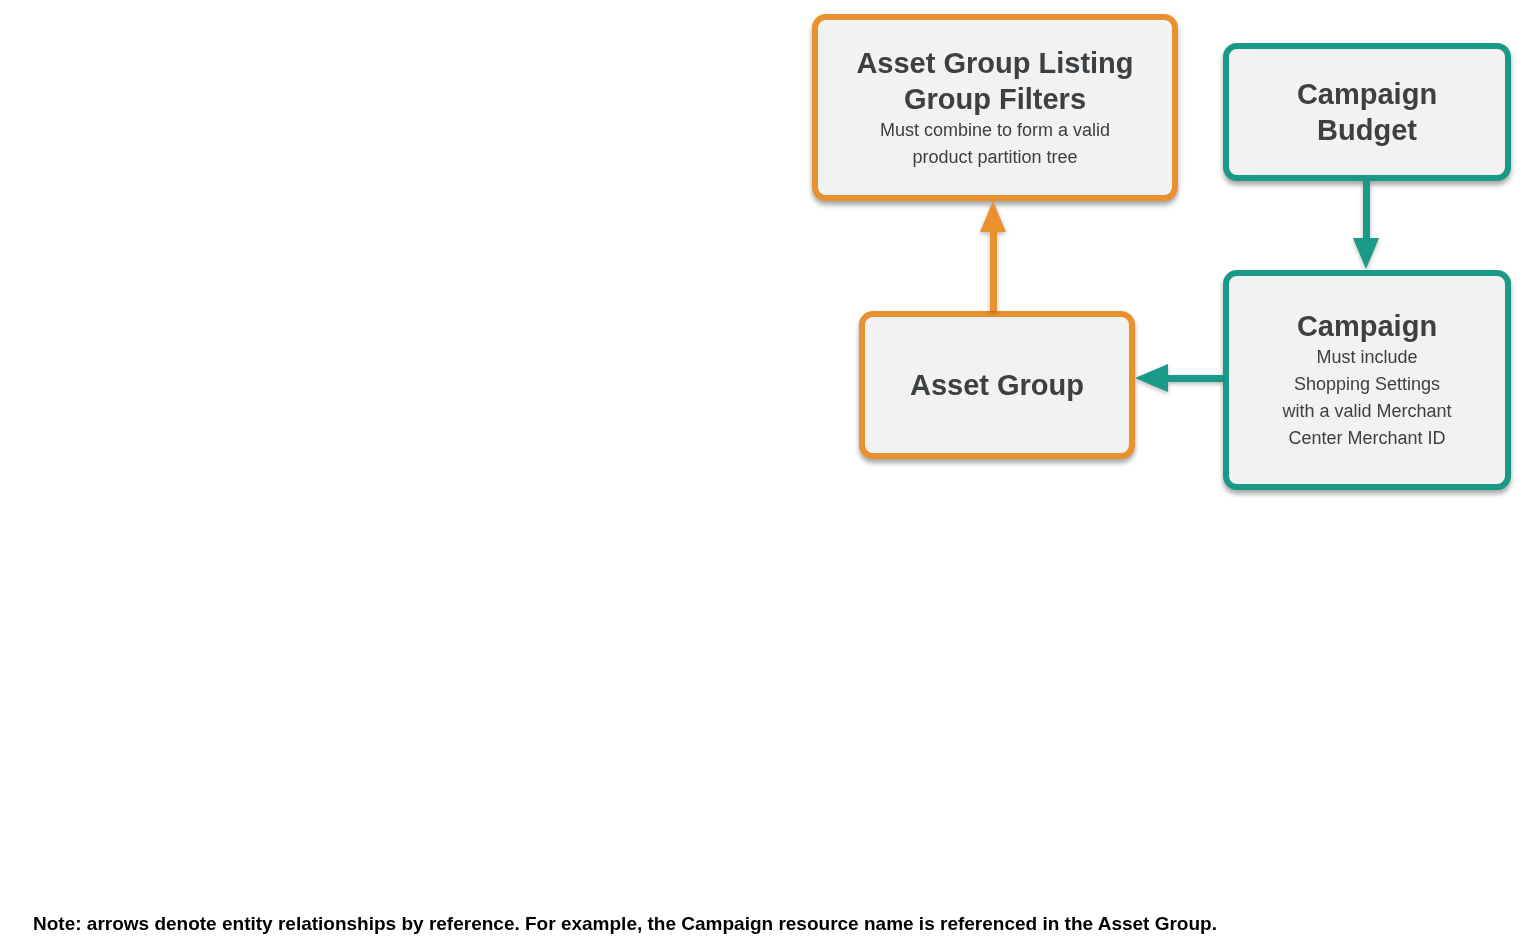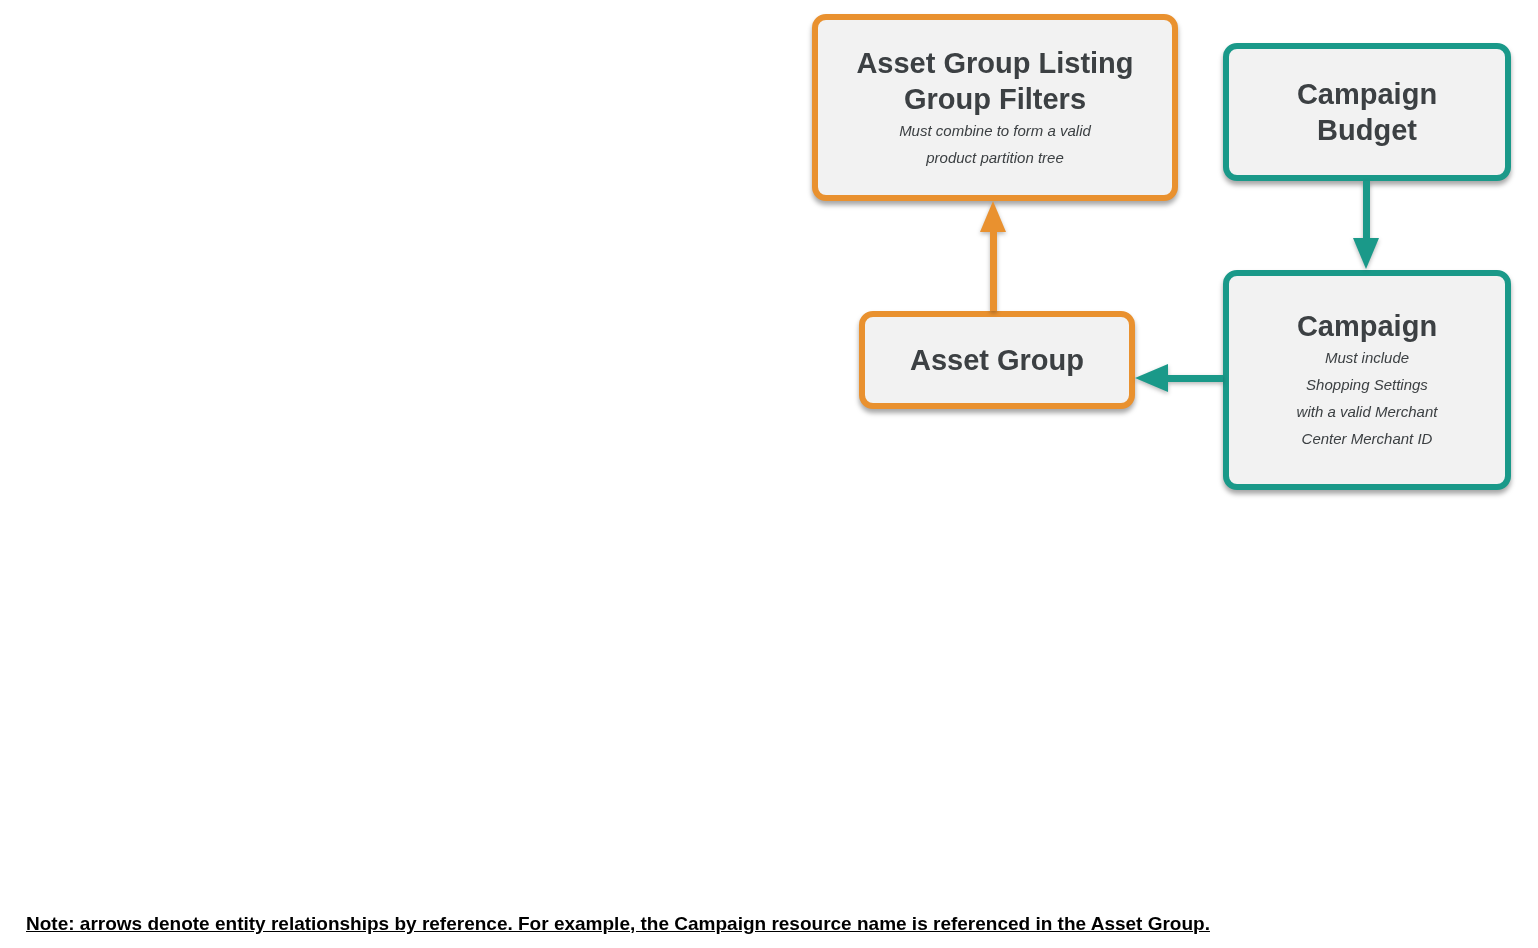--- a/index.html
+++ b/index.html
@@ -32,28 +32,27 @@
   }
   .box.orange { border-color: #E9912F; }
   .box.teal   { border-color: #1A9989; }
   .box-title {
     font-weight: bold;
     font-size: 29px;
     line-height: 36px;
     white-space: pre-line;
   }
   .box-subtitle {
-    font-size: 15px;
+    font-size: 18px;
     line-height: 27px;
     white-space: pre-line;
-    font-style: italic;
   }
   #box-listing-filters { left: 812px;  top: 14px;  width: 366px; height: 187px; }
   #box-campaign-budget { left: 1223px; top: 43px;  width: 288px; height: 138px; }
-  #box-asset-group     { left: 859px;  top: 311px; width: 276px; height: 98px; }
+  #box-asset-group     { left: 859px;  top: 311px; width: 276px; height: 148px; }
   #box-campaign        { left: 1223px; top: 270px; width: 288px; height: 220px; }
 
   .arrow { position: absolute; filter: drop-shadow(0 2px 2px rgba(0,0,0,0.28)); }
   .arrow .shaft { position: absolute; }
   .arrow .head  { position: absolute; width: 0; height: 0; }
 
   
   #arrow-up { left: 980px; top: 201px; width: 27px; height: 110px; }
   #arrow-up .head {
     top: 0; left: 0;
@@ -78,27 +77,26 @@
   #arrow-left .head {
     left: 0; top: 0;
     border-top: 14.5px solid transparent;
     border-bottom: 14.5px solid transparent;
     border-right: 33px solid #1A9989;
   }
   #arrow-left .shaft { left: 30px; top: 11px; width: 58px; height: 7px; background: #1A9989; }
 
   .note {
     position: absolute;
-    left: 26px;
+    left: 33px;
     top: 913px;
     font-size: 19px;
     font-weight: bold;
     color: #000000;
     white-space: nowrap;
-    text-decoration: underline;
   }
 </style>
 </head>
 <body>
 
 <div class="stage">
 
   <div class="box orange" id="box-listing-filters">
     <div class="box-title">Asset Group Listing
 Group Filters</div>

